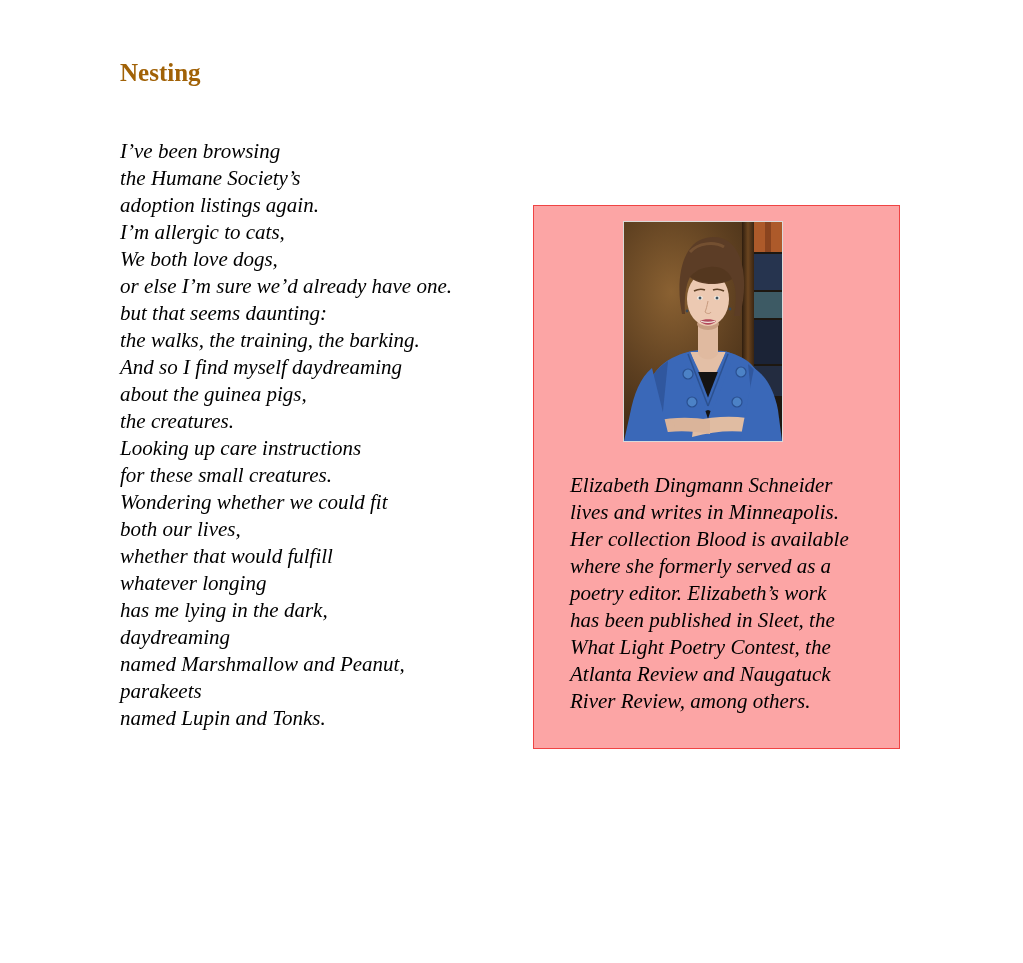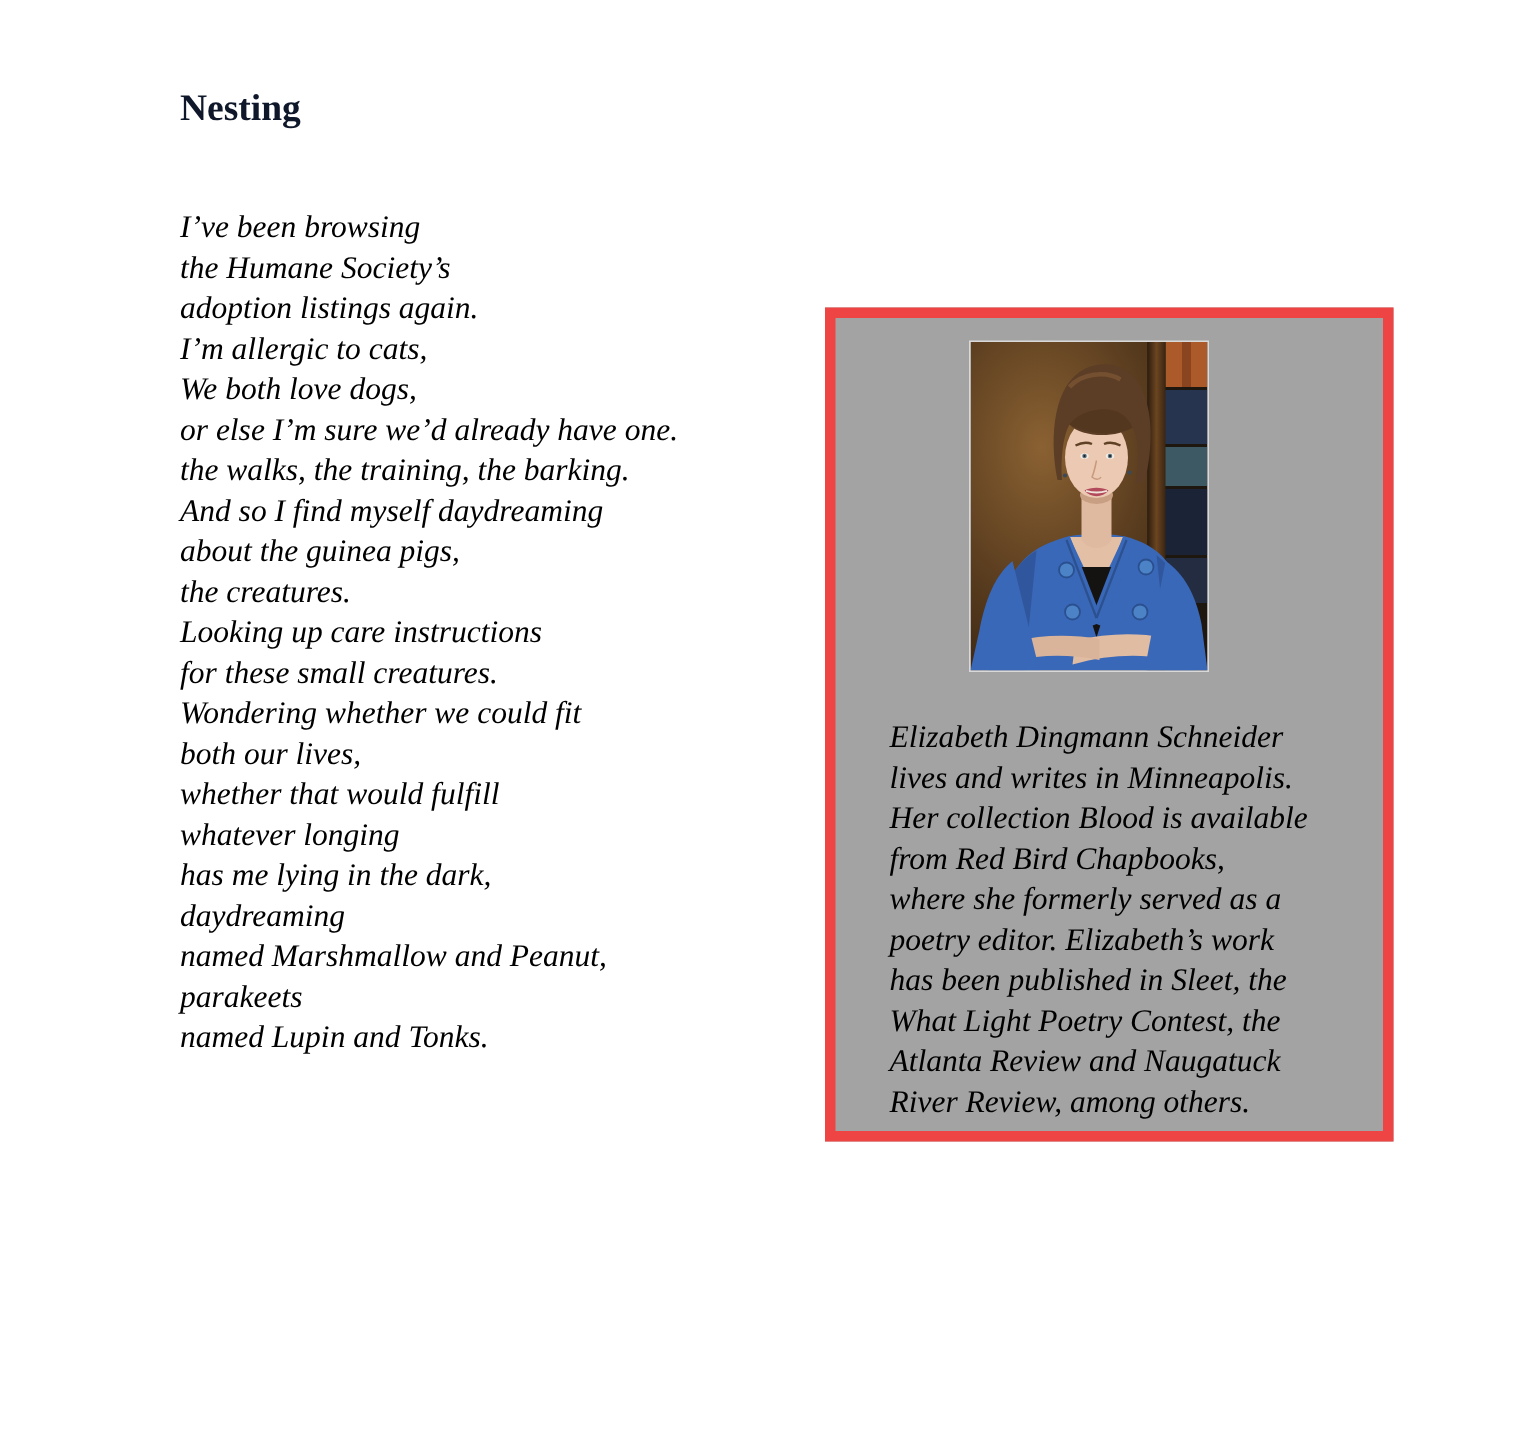--- a/index.html
+++ b/index.html
@@ -19,38 +19,38 @@
     font-family: "Liberation Serif", "DejaVu Serif", serif;
   }
   .poem-title {
     position: absolute;
     left: 120px;
     top: 60px;
     margin: 0;
     font-size: 25px;
     font-weight: 700;
     line-height: 1;
-    color: #0f172a;
+    color: #a16207;
   }
   .poem {
     position: absolute;
     left: 120px;
     top: 138px;
     font-size: 21px;
     line-height: 27px;
     white-space: nowrap;
   }
   .author-box {
     position: absolute;
-    left: 550px;
+    left: 533px;
     top: 205px;
     width: 365px;
     height: 542px;
-    border: 7px solid #ef4444;
-    background: #a3a3a3;
+    border: 1px solid #ef4444;
+    background: #fca5a5;
   }
   .photo-frame {
     position: absolute;
     left: 90px;
     top: 16px;
     width: 158px;
     height: 219px;
     outline: 1px solid #d9d9d9;
   }
   .photo-frame svg { display: block; }
@@ -71,20 +71,21 @@
 
   <h1 class="poem-title">Nesting</h1>
 
   <div class="poem">
       <div>I’ve been browsing</div>
       <div>the Humane Society’s</div>
       <div>adoption listings again.</div>
       <div>I’m allergic to cats,</div>
       <div>We both love dogs,</div>
       <div>or else I’m sure we’d already have one.</div>
+      <div>but that seems daunting:</div>
       <div>the walks, the training, the barking.</div>
       <div>And so I find myself daydreaming</div>
       <div>about the guinea pigs,</div>
       <div>the creatures.</div>
       <div>Looking up care instructions</div>
       <div>for these small creatures.</div>
       <div>Wondering whether we could fit</div>
       <div>both our lives,</div>
       <div>whether that would fulfill</div>
       <div>whatever longing</div>
@@ -179,21 +180,20 @@
           <circle cx="68" cy="180" r="5" fill="#4c82c6" stroke="#2a5090" stroke-width="1.2"></circle>
           <circle cx="113" cy="180" r="5" fill="#4c82c6" stroke="#2a5090" stroke-width="1.2"></circle>
         </g>
       </svg>
     </div>
 
     <div class="bio">
         <div>Elizabeth Dingmann Schneider</div>
         <div>lives and writes in Minneapolis.</div>
         <div>Her collection Blood is available</div>
-        <div>from Red Bird Chapbooks,</div>
         <div>where she formerly served as a</div>
         <div>poetry editor. Elizabeth’s work</div>
         <div>has been published in Sleet, the</div>
         <div>What Light Poetry Contest, the</div>
         <div>Atlanta Review and Naugatuck</div>
         <div>River Review, among others.</div>
       </div>
   </div>
 
 </div>

